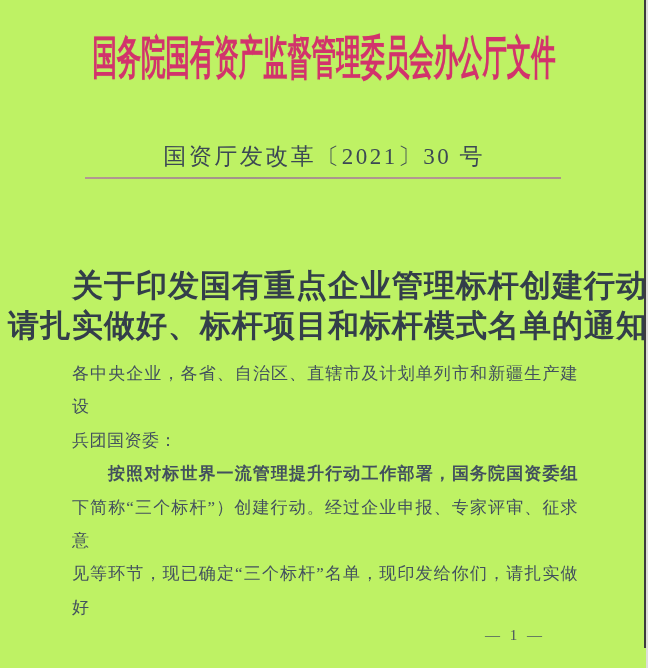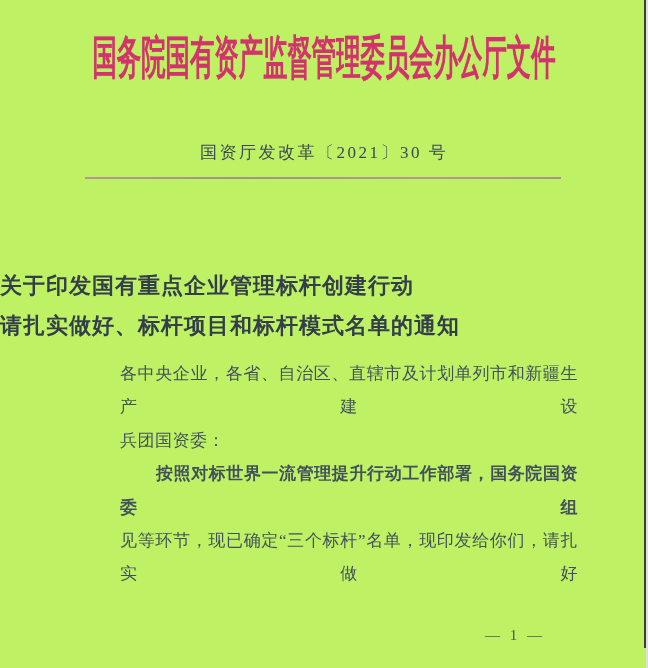--- a/index.html
+++ b/index.html
@@ -50,55 +50,55 @@
     transform: scaleX(0.53);
     transform-origin: center center;
     text-shadow: 0 0 1px rgba(210, 51, 108, 0.45);
   }
   
   .doc-number {
     position: absolute;
     top: 141px; left: 0;
     width: 100%;
     text-align: center;
-    font-size: 17px;
+    font-size: 23px;
     letter-spacing: 2.5px;
     color: #3c4854;
   }
   
   .separator {
     position: absolute;
     top: 177px; left: 85px;
     width: 476px; height: 2px;
     background: linear-gradient(90deg, #b2879a 0%, #9c8490 35%, #b2879a 70%, #a98296 100%);
     opacity: 0.85;
   }
   
   .doc-title {
     position: absolute;
     top: 266px; left: 0;
     width: 100%;
-    text-align: left;
-    font-size: 22px;
+    text-align: right;
+    font-size: 31px;
     font-weight: bold;
     line-height: 40px;
     letter-spacing: 1px;
     color: #333e4a;
   }
   
   .body-block {
     position: absolute;
     top: 357px; left: 72px;
     width: 506px;
     font-size: 17px;
     line-height: 33.4px;
     letter-spacing: 0.5px;
     color: #42505e;
   }
-  .bline { white-space: nowrap; margin-left: 48px; }
+  .bline { white-space: nowrap; }
   .bline.just {
     white-space: normal;
     text-align: justify;
     text-align-last: justify;
   }
   .bline.left {
     text-align: right;
     text-align-last: left;
   }
   .bline.indent { text-indent: 36px; font-weight: bold; }
@@ -128,20 +128,21 @@
 
   <div class="doc-title">
     <div>关于印发国有重点企业管理标杆创建行动</div>
     <div>请扎实做好、标杆项目和标杆模式名单的通知</div>
   </div>
 
   <div class="body-block">
     <div class="bline just">各中央企业，各省、自治区、直辖市及计划单列市和新疆生产建设</div>
     <div class="bline left">兵团国资委：</div>
     <div class="bline just indent">按照对标世界一流管理提升行动工作部署，国务院国资委组</div>
+    <div class="bline just">下简称“三个标杆”）创建行动。经过企业申报、专家评审、征求意</div>
     <div class="bline just">见等环节，现已确定“三个标杆”名单，现印发给你们，请扎实做好</div>
 
   </div>
 
   <div class="page-number">— 1 —</div>
 
   <div class="scan-edge-light"></div>
   <div class="scan-edge-dark"></div>
 
 </div>

